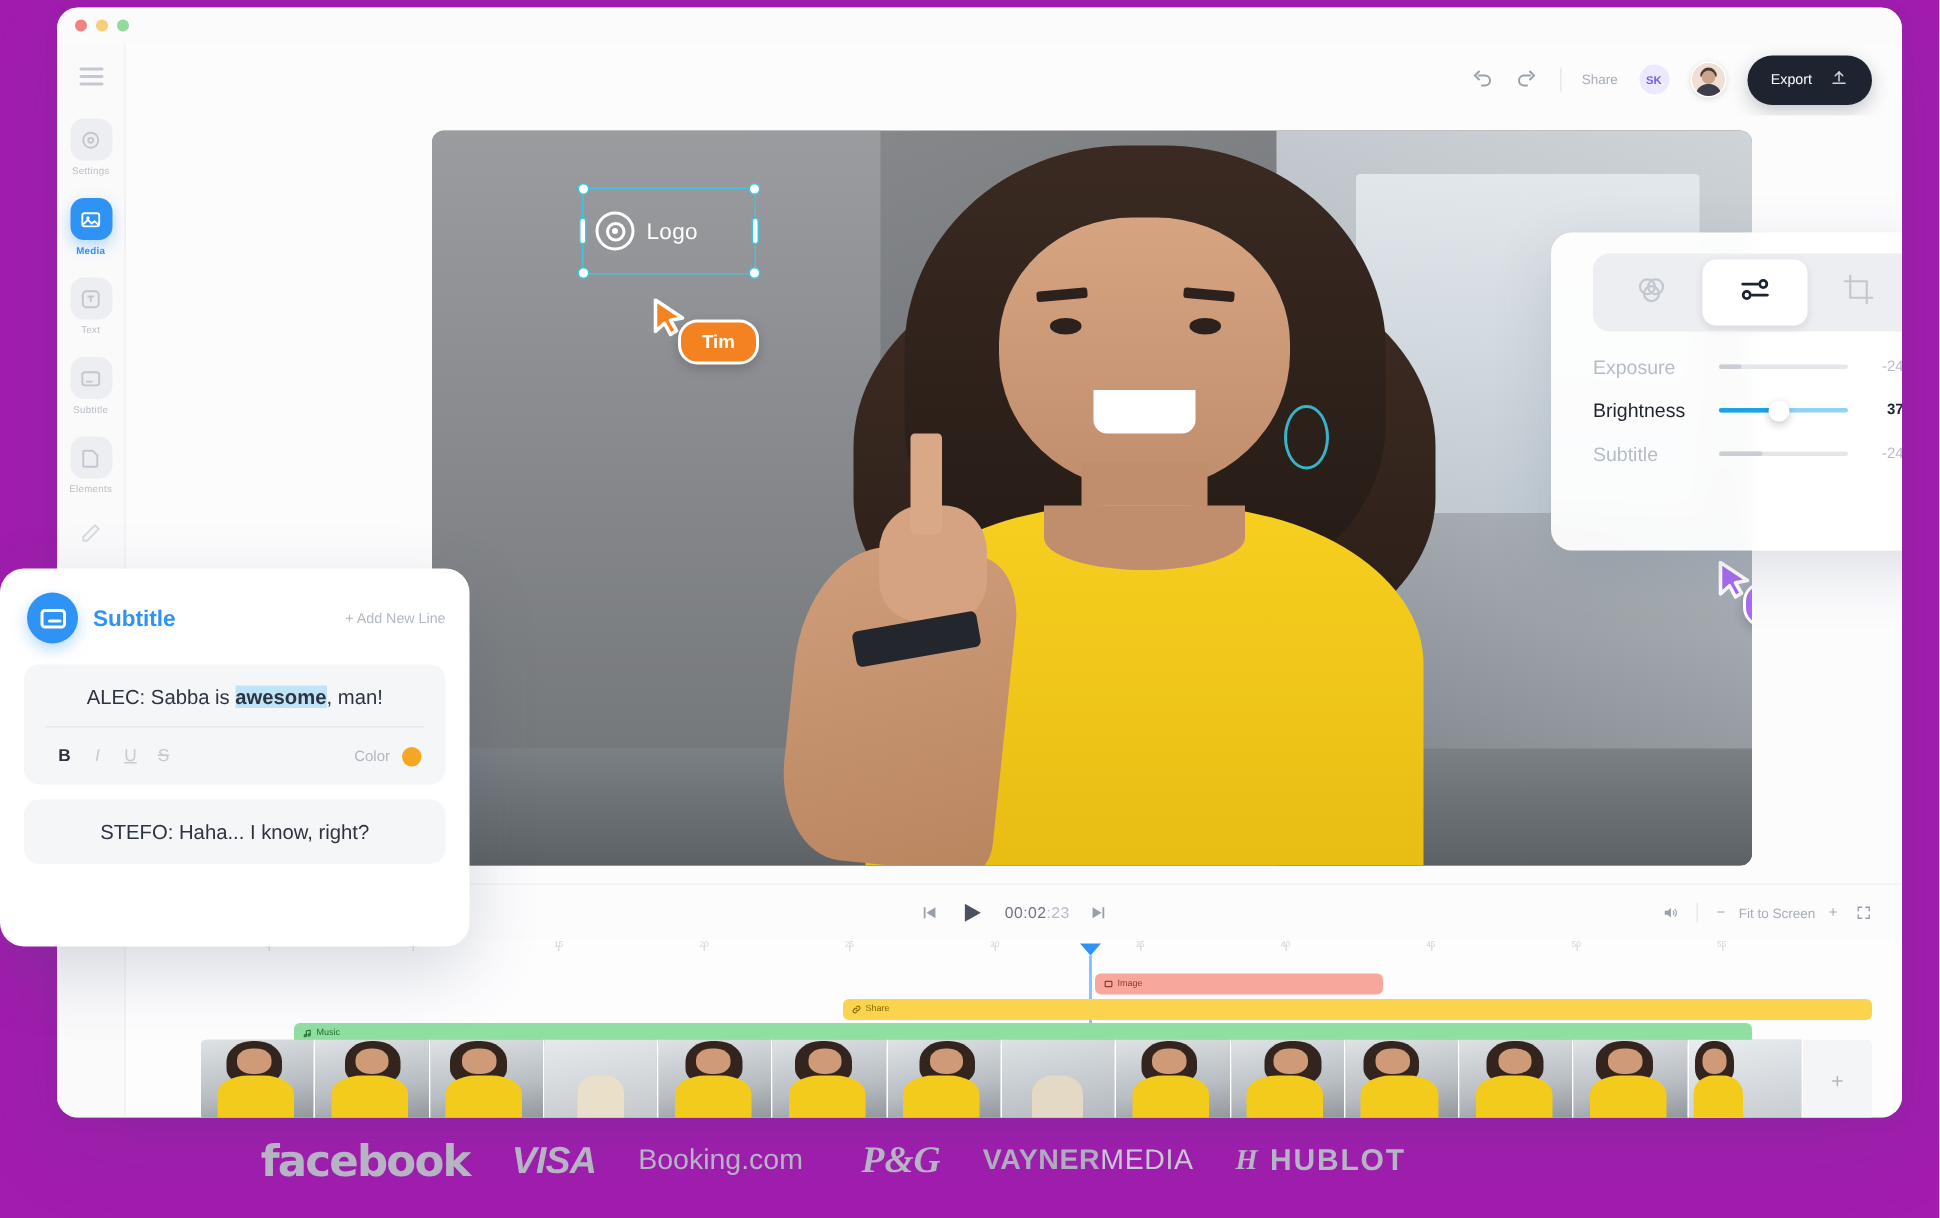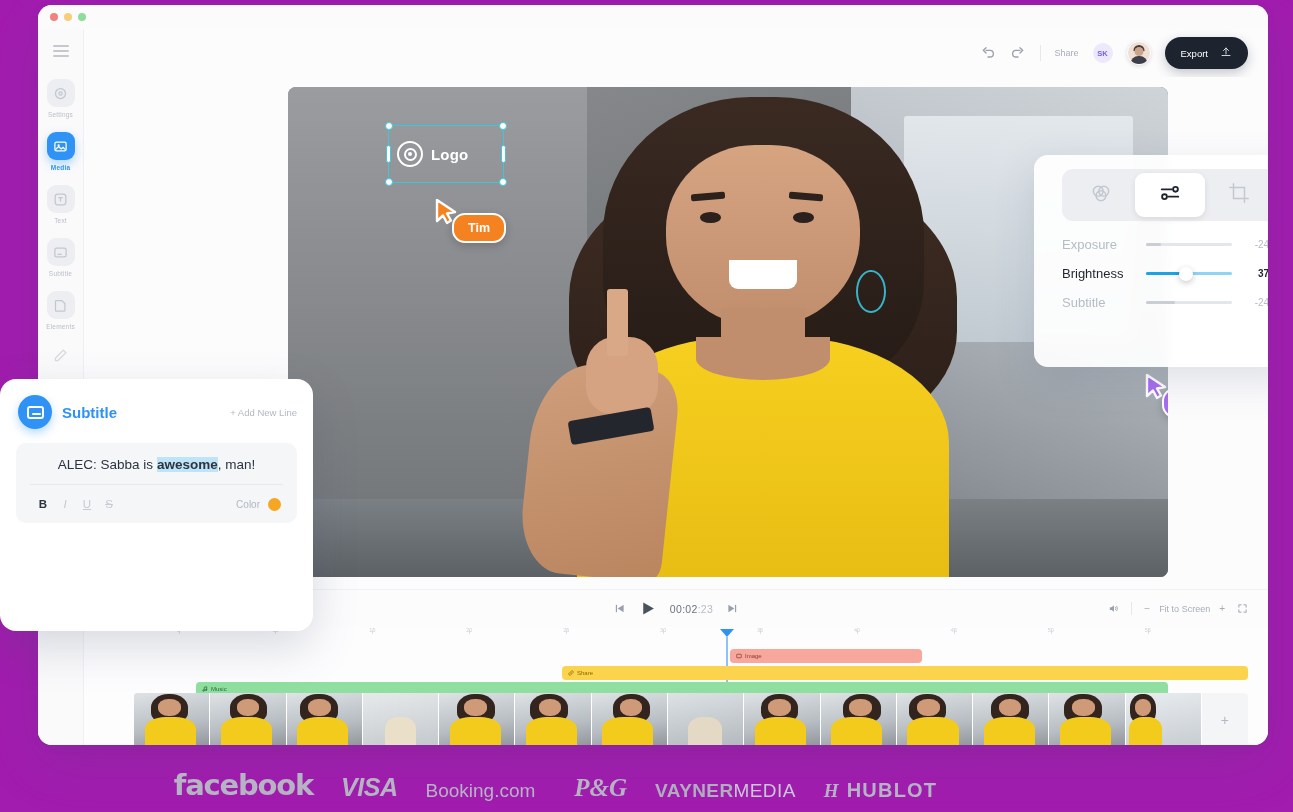--- a/index.html
+++ b/index.html
@@ -127,21 +127,21 @@
 
   
   .sel-box {
     position:absolute; left: 100px; top: 38px; width: 116px; height: 58px;
     border: 1.5px solid #3fc5e0;
   }
   .sel-inner { display:flex; align-items:center; gap:8px; height:100%; padding-left: 8px; }
   .logo-mark { width: 26px; height: 26px; border-radius:50%; border:2px solid #fff; display:flex;align-items:center;justify-content:center; }
   .logo-mark i { width: 13px; height:13px; border-radius:50%; border:2px solid #fff; display:block; position:relative;}
   .logo-mark i:after { content:''; position:absolute; left:50%;top:50%; transform:translate(-50%,-50%); width:4px;height:4px;border-radius:50%; background:#fff; }
-  .logo-text { color:#fff; font-size: 15px; font-weight: bold; letter-spacing:.2px; }
+  .logo-text { color:#fff; font-size: 15px; font-weight: normal; letter-spacing:.2px; }
   .h-dot { position:absolute; width:8px; height:8px; background:#fff; border:1.5px solid #3fc5e0; border-radius:50%; }
   .h-dot.tl{left:-4px;top:-4px;} .h-dot.tr{right:-4px;top:-4px;}
   .h-dot.bl{left:-4px;bottom:-4px;} .h-dot.br{right:-4px;bottom:-4px;}
   .h-bar { position:absolute; width:5px; height:18px; background:#fff; border:1.5px solid #3fc5e0; border-radius:3px; top:50%; transform:translateY(-50%); }
   .h-bar.l{left:-3px;} .h-bar.r{right:-3px;}
 
   
   .cursor-wrap { position:absolute; display:flex; align-items:flex-start; }
   .cursor-arrow { width: 24px; height: 26px; }
   .cursor-pill { border-radius: 13px; padding: 6px 14px; color:#fff; font-size: 12.5px;
@@ -252,21 +252,21 @@
            background: linear-gradient(160deg,#c9ccd0,#9aa0a6); }
   .frame .f-bg { position:absolute; inset:0; background: linear-gradient(170deg,#dfe3e6 0%, #b7bdc2 60%, #8e9498 100%); }
   .frame .f-hair { position:absolute; left:22%; top:2%; width:50%; height:54%; background:#33241d; border-radius:46% 46% 36% 36%; }
   .frame .f-face { position:absolute; left:32%; top:12%; width:30%; height:30%; background:#cf9a78; border-radius:46%; }
   .frame .f-shirt { position:absolute; left:14%; top:44%; width:68%; height:56%; background:#f3cb1d; border-radius:40% 40% 0 0; }
   .addframe { width: 46px; background:#f4f5f7; display:flex; align-items:center; justify-content:center;
               color:#b2b8c1; font-size: 14px; cursor:pointer; }
 
   
   .brands { position:absolute; left:0; bottom: 10px; width: 1111px; height: 56px;
-            display:flex; align-items:flex-end; justify-content:center; gap: 28px; }
+            display:flex; align-items:center; justify-content:center; gap: 28px; }
   .brand { color:#b8bcc6; opacity:.95; }
   .b-facebook { font-size: 29px; font-weight:bold; letter-spacing:-1.2px; font-family:"DejaVu Sans", sans-serif; }
   .b-visa { font-size: 25px; font-weight:bold; font-style:italic; letter-spacing:-.5px; }
   .b-booking { font-size: 19px; }
   .b-pg { font-size: 25px; font-style:italic; font-family:"Liberation Serif", serif; font-weight:bold;margin-left:11px; }
   .b-vayner { font-size: 19px; letter-spacing:.4px; }
   .b-vayner b { font-weight:bold; color:#b0b5bf; }
   .b-vayner span { color:#ccd0d8; }
   .b-hublot { font-size: 20px; font-weight:bold; letter-spacing:1.2px; display:flex; align-items:center; gap:7px;}
   .b-hublot i { font-style:italic; font-family:"Liberation Serif", serif; font-size:19px; }
@@ -696,20 +696,23 @@
         <div class="fmt-btn b">B</div>
         <div class="fmt-btn i">I</div>
         <div class="fmt-btn u">U</div>
         <div class="fmt-btn s">S</div>
         <div class="fmt-spacer"></div>
         <div class="fmt-color">Color</div>
         <div class="fmt-swatch"></div>
       </div>
     </div>
 
+    <div class="sub-card">
+      <div class="sub-line">STEFO: Haha... I know, right?</div>
+    </div>
   </div>
 
   <div class="brands">
     <div class="brand b-facebook">facebook</div>
     <div class="brand b-visa">VISA</div>
     <div class="brand b-booking">Booking.com</div>
     <div class="brand b-pg">P&amp;G</div>
     <div class="brand b-vayner"><b>VAYNER</b><span>MEDIA</span></div>
     <div class="brand b-hublot">
         <i>H</i>

